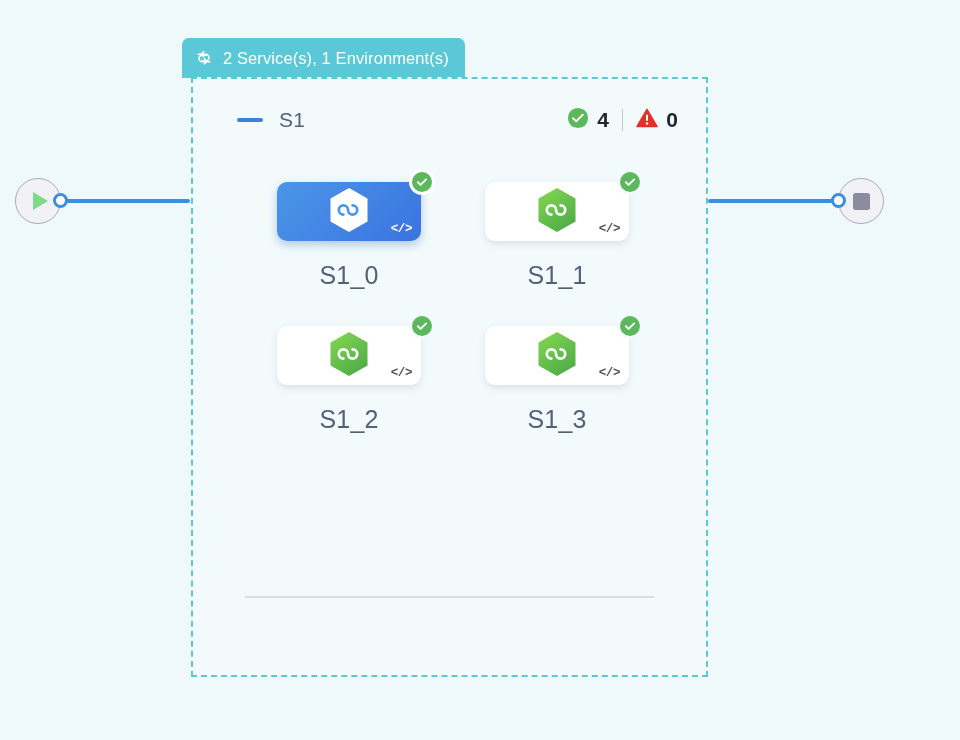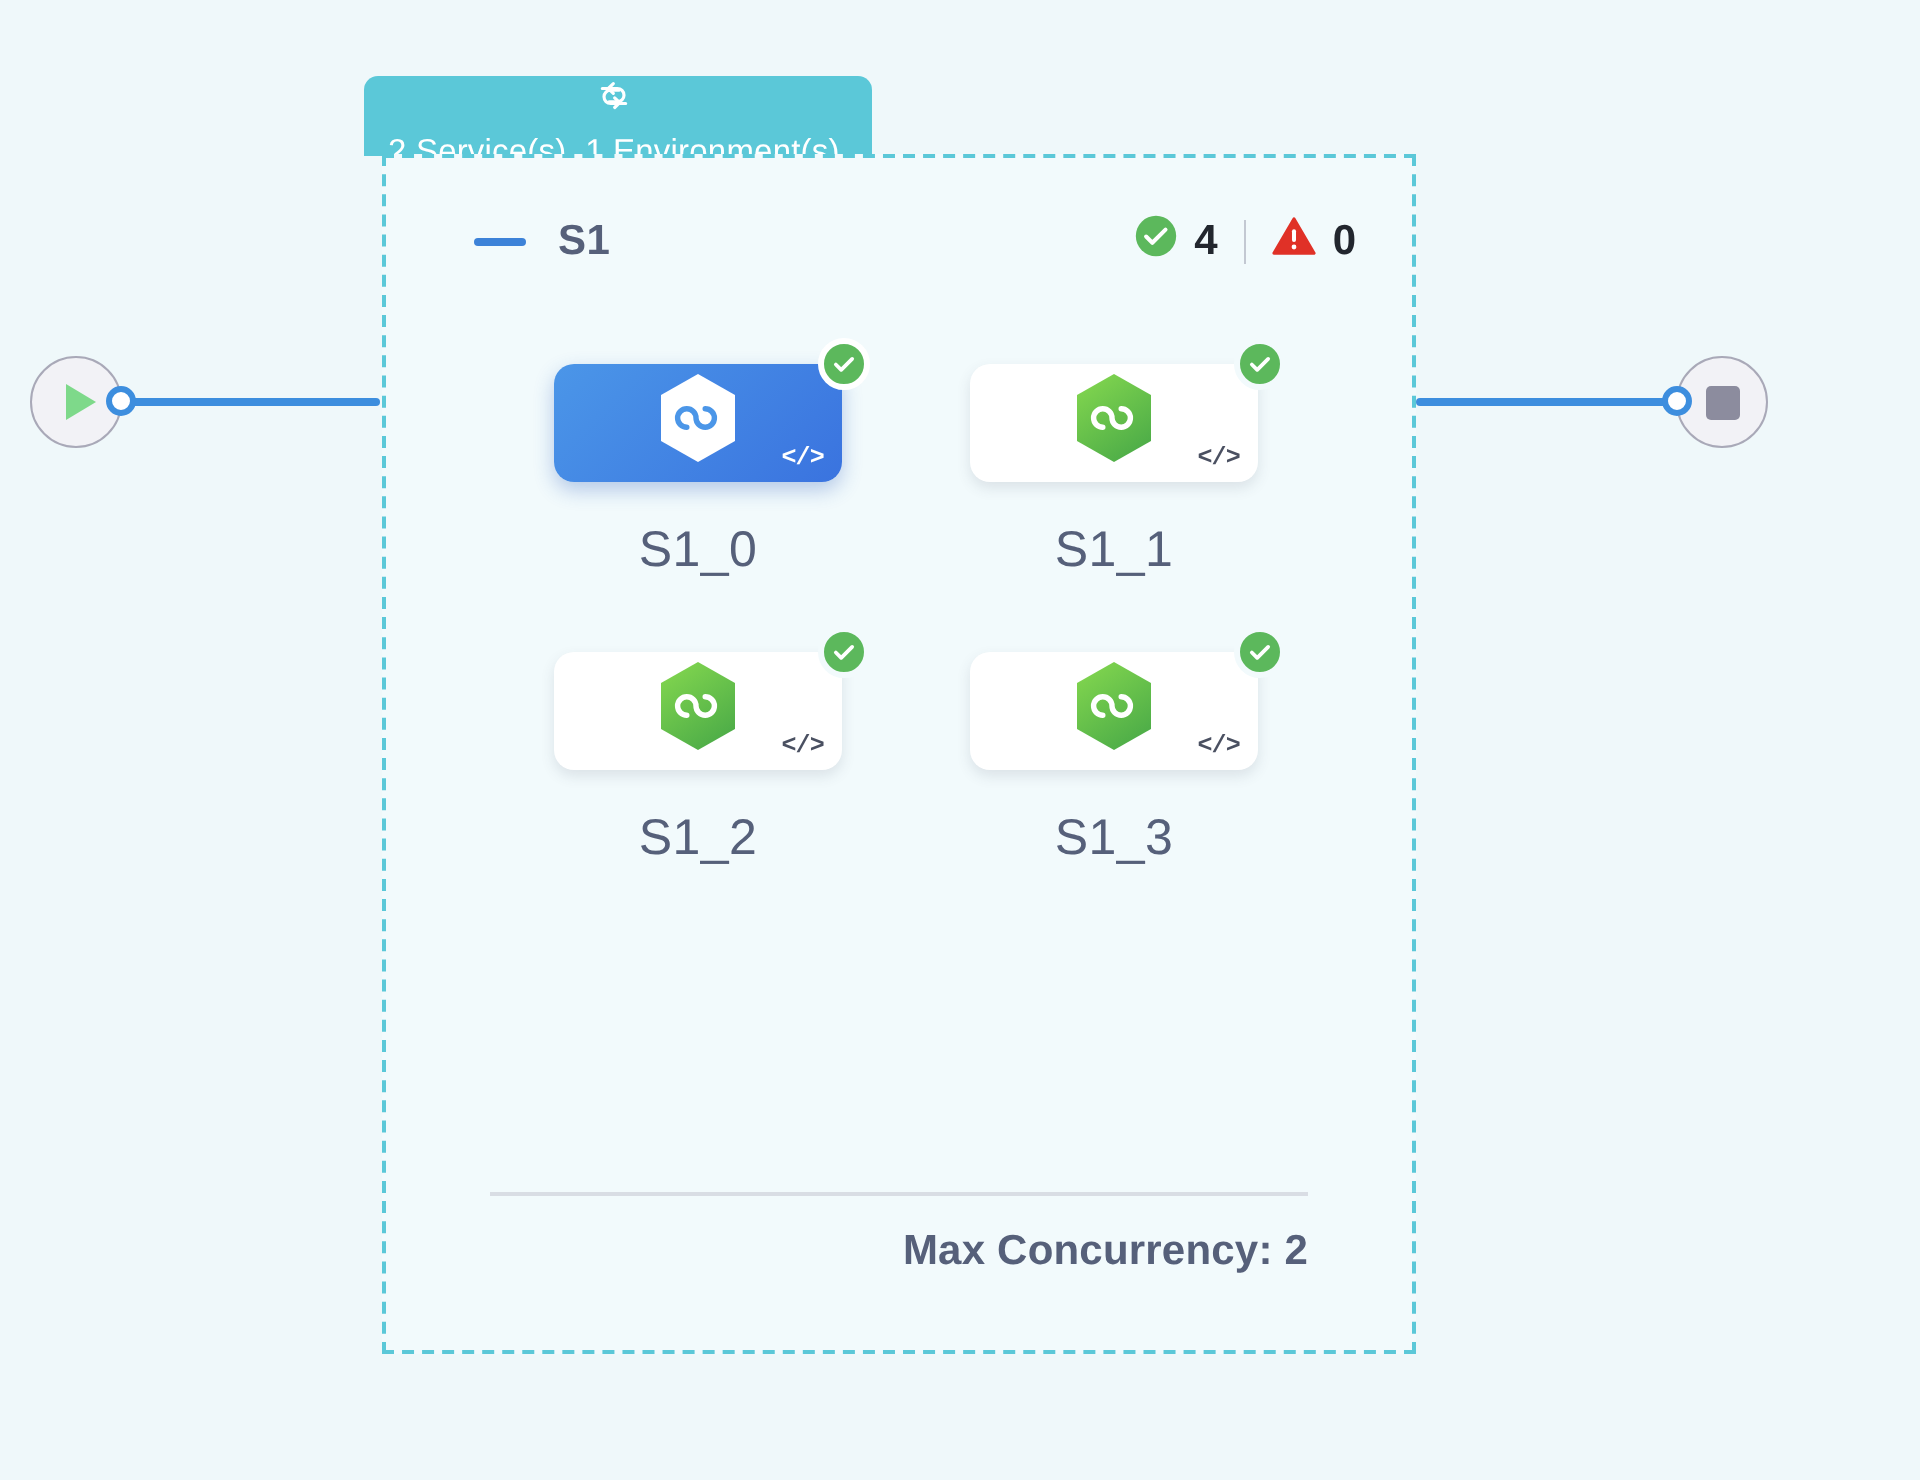--- a/index.html
+++ b/index.html
@@ -84,21 +84,20 @@
     border-top-left-radius: 7px;
     border-top-right-radius: 7px;
     display: flex;
     align-items: center;
     gap: 9px;
     color: #ffffff;
     font-size: 16.5px;
     font-weight: 500;
     letter-spacing: .1px;
     box-sizing: border-box;
-    flex-direction: column;
   }
   .group-header .loop-icon { display: flex; align-items: center; }
 
   
   .group-body {
     position: absolute;
     left: 191px;
     top: 77px;
     width: 517px;
     height: 600px;
@@ -120,21 +119,21 @@
   .stage-left { display: flex; align-items: center; gap: 16px; }
   .collapse-icon {
     width: 26px;
     height: 4px;
     background: #3d82d8;
     border-radius: 2px;
   }
   .stage-name {
     font-size: 21px;
     color: #56607a;
-    font-weight: 700;
+    font-weight: 400;
     letter-spacing: .2px;
   }
 
   .stage-stats { display: flex; align-items: center; gap: 11px; }
   .stat { display: flex; align-items: center; gap: 8px; }
   .stat-value {
     font-size: 21px;
     font-weight: 700;
     color: #22262e;
   }
@@ -382,16 +381,15 @@
               <path d="M5 12.4 l4.6 4.6 l9.4 -9.4" fill="none" stroke="#ffffff" stroke-width="3.2" stroke-linecap="round" stroke-linejoin="round"></path>
             </svg>
           </span>
         </div>
         <div class="node-label">S1_3</div>
       </div>
 
     </div>
 
     <div class="group-divider"></div>
-    <div class="concurrency">Max Concurrency: 2</div>
 
   </div>
 </div>
 
 </body></html>

